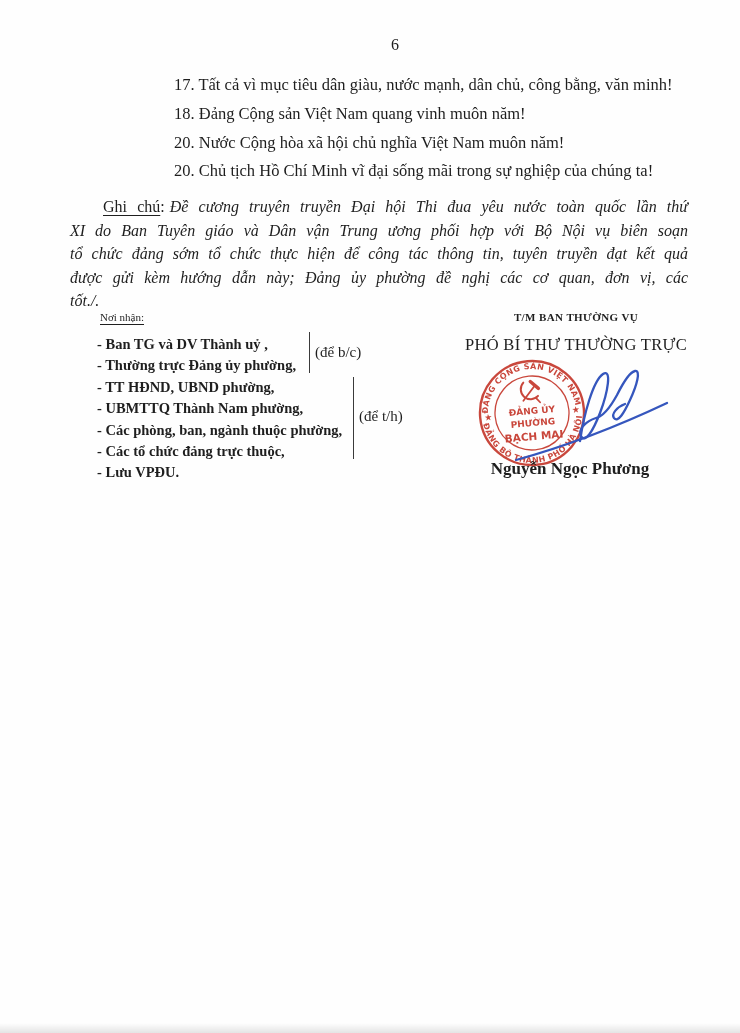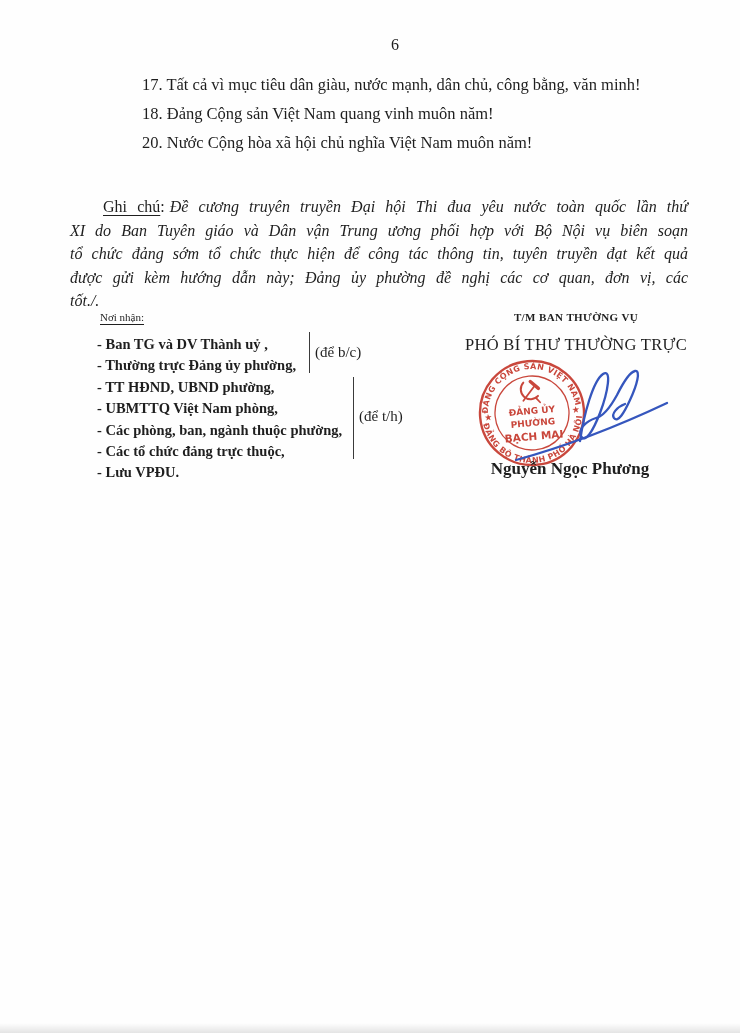--- a/index.html
+++ b/index.html
@@ -18,21 +18,21 @@
     pointer-events:none;
   }
   .page-number{
     position:absolute;left:50px;top:36px;width:690px;
     text-align:center;font-size:16px;
   }
   .slogan-list{
     position:absolute;left:142px;top:71px;width:560px;
   }
   .slogan-item{
-    line-height:28.8px;height:28.8px;font-size:16.5px;white-space:nowrap;
+    line-height:28.8px;height:28.8px;font-size:16.5px;white-space:nowrap;margin-left:32px;
   }
   .note-para{
     position:absolute;left:70px;top:188px;width:618px;
     font-size:16px;font-style:italic;margin-top:7px;
   }
   .note-line{
     line-height:23.6px;height:23.6px;
     text-align:justify;text-align-last:justify;
   }
   .note-line.first{padding-left:33px;width:585px;}
@@ -89,38 +89,39 @@
 <body>
 
 <div class="page">
 
   <div class="page-number">6</div>
 
   <div class="slogan-list">
       <div class="slogan-item">17. Tất cả vì mục tiêu dân giàu, nước mạnh, dân chủ, công bằng, văn minh!</div>
       <div class="slogan-item">18. Đảng Cộng sản Việt Nam quang vinh muôn năm!</div>
       <div class="slogan-item">20. Nước Cộng hòa xã hội chủ nghĩa Việt Nam muôn năm!</div>
+      <div class="slogan-item">20. Chủ tịch Hồ Chí Minh vĩ đại sống mãi trong sự nghiệp của chúng ta!</div>
     </div>
 
   <div class="note-para">
     <div class="note-line first"><span class="note-label">Ghi chú</span><span class="note-colon">:</span><span>Đề cương truyên truyền Đại hội Thi đua yêu nước toàn quốc lần thứ</span></div>
     <div>
         <div class="note-line">XI do Ban Tuyên giáo và Dân vận Trung ương phối hợp với Bộ Nội vụ biên soạn</div>
         <div class="note-line">tổ chức đảng sớm tổ chức thực hiện để công tác thông tin, tuyên truyền đạt kết quả</div>
         <div class="note-line">được gửi kèm hướng dẫn này; Đảng ủy phường đề nghị các cơ quan, đơn vị, các</div>
         <div class="note-line last">tốt./.</div>
       </div>
   </div>
 
   <div class="recipients-title">Nơi nhận:</div>
   <div class="recipients-list">
       <div class="recipient-item">- Ban TG và DV Thành uỷ ,</div>
       <div class="recipient-item">- Thường trực Đảng ủy phường,</div>
       <div class="recipient-item">- TT HĐND, UBND phường,</div>
-      <div class="recipient-item">- UBMTTQ Việt Nam phòng,</div>
+      <div class="recipient-item">- UBMTTQ Thành Nam phường,</div>
       <div class="recipient-item">- Các phòng, ban, ngành thuộc phường,</div>
       <div class="recipient-item">- Các tổ chức đảng trực thuộc,</div>
       <div class="recipient-item">- Lưu VPĐU.</div>
     </div>
 
   <div class="group-bracket bracket-1"></div>
   <div class="group-label group-label-1">(để b/c)</div>
   <div class="group-bracket bracket-2"></div>
   <div class="group-label group-label-2">(để t/h)</div>
 

